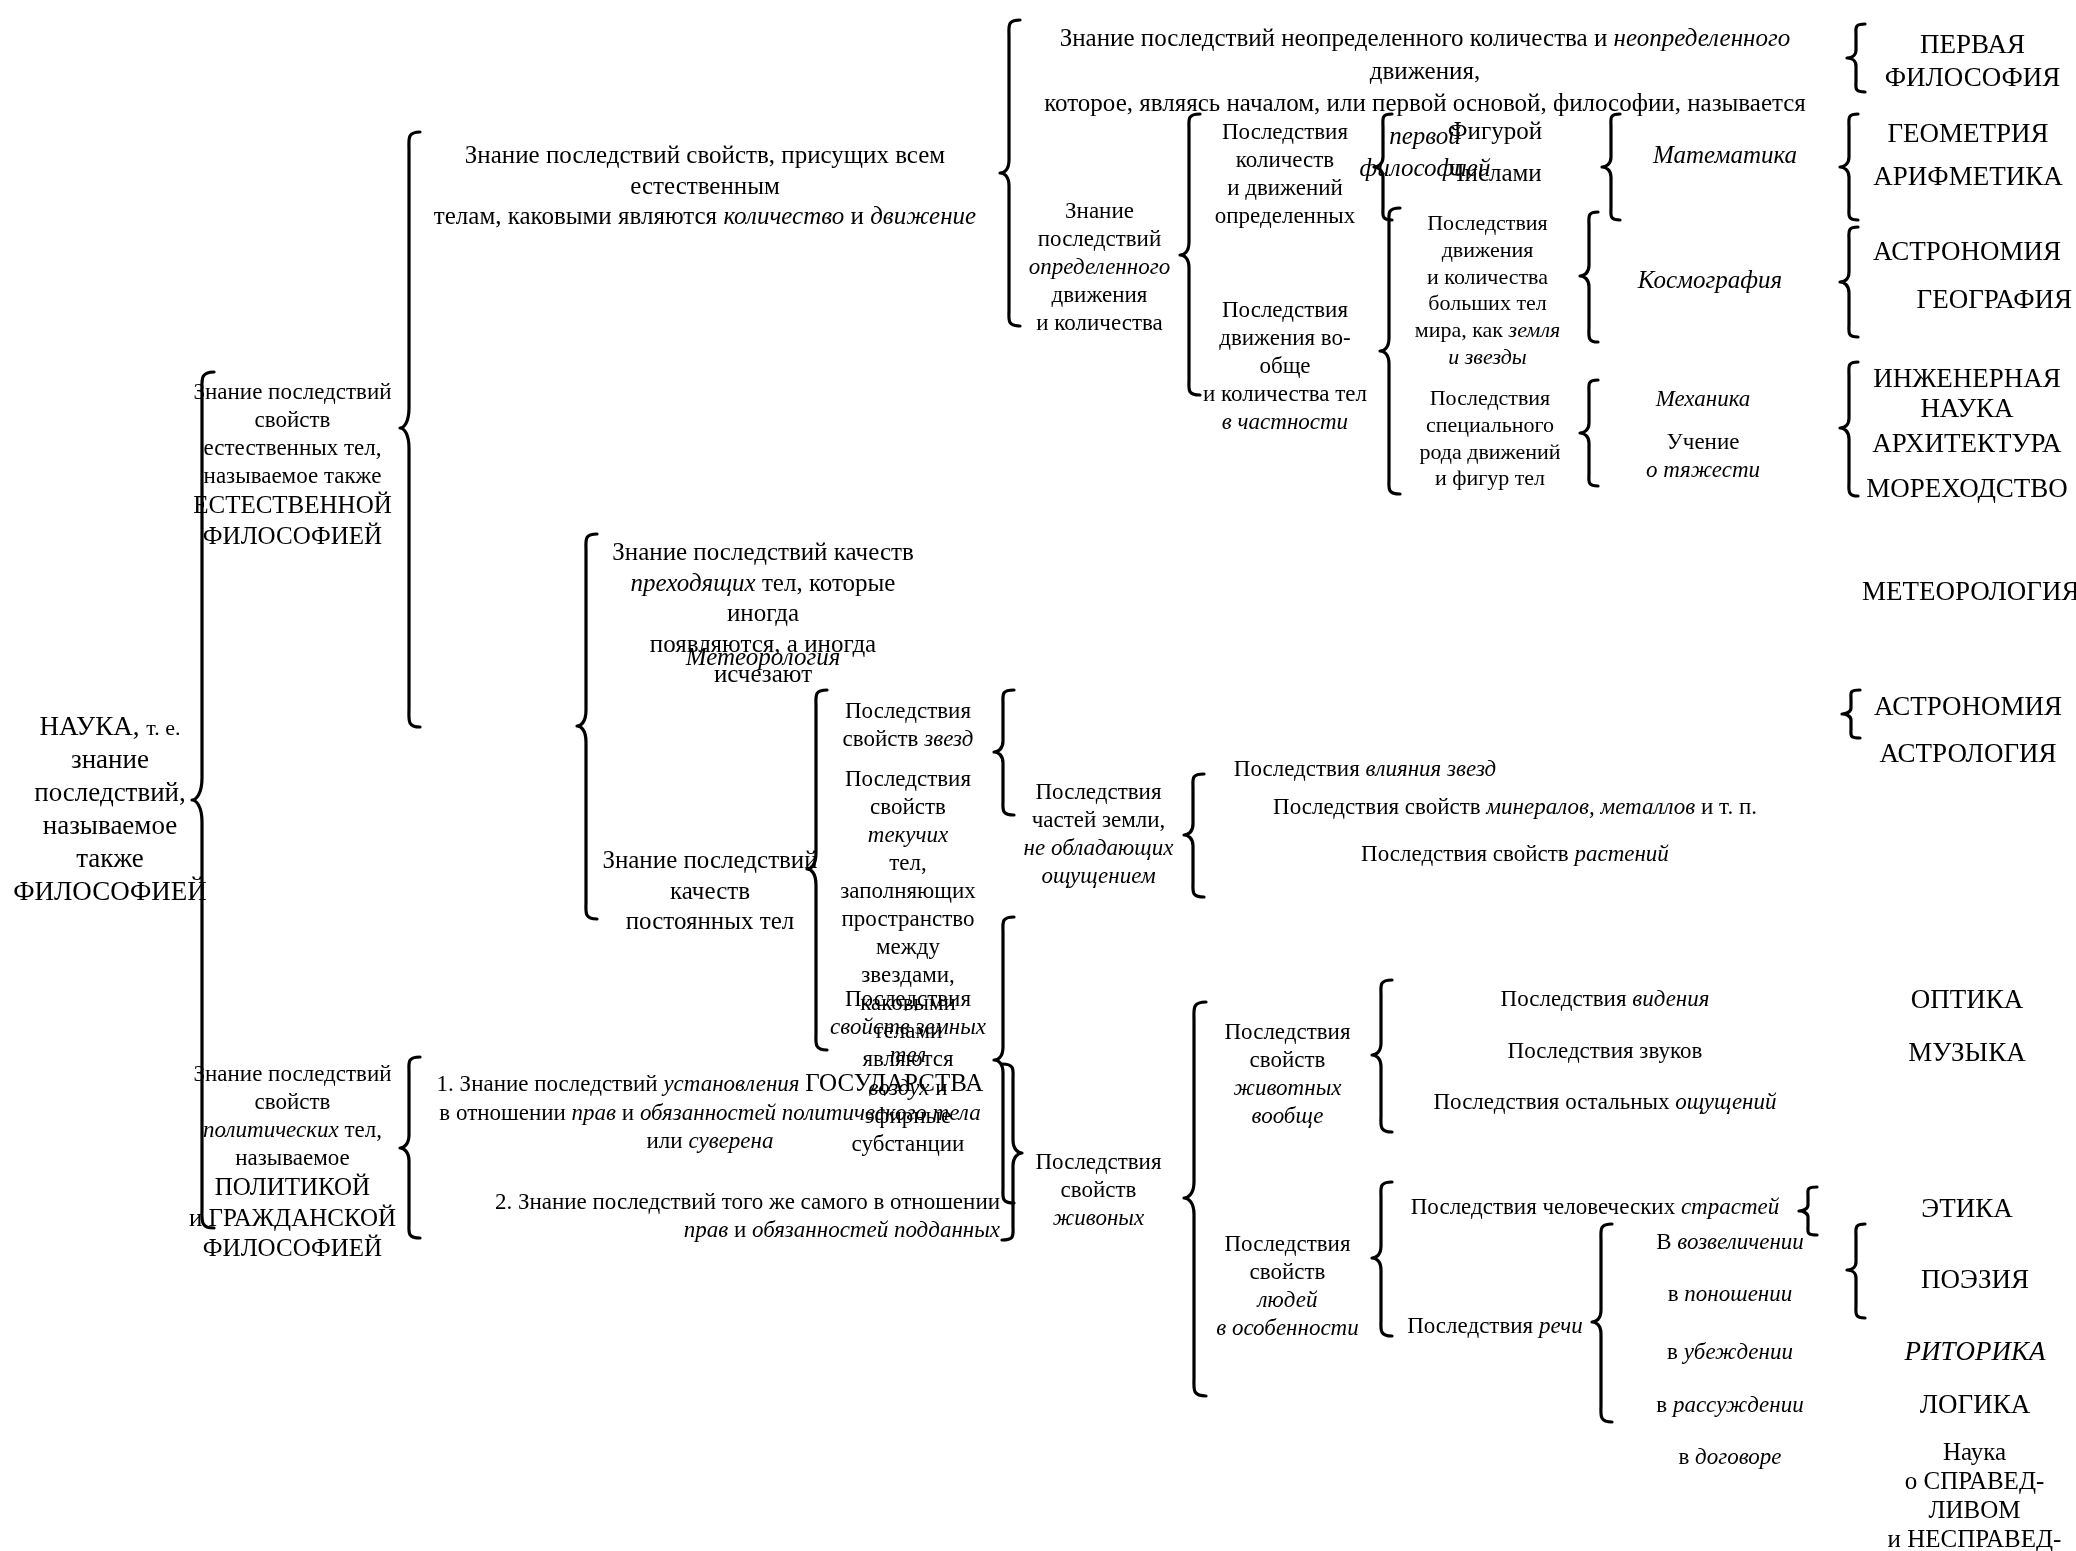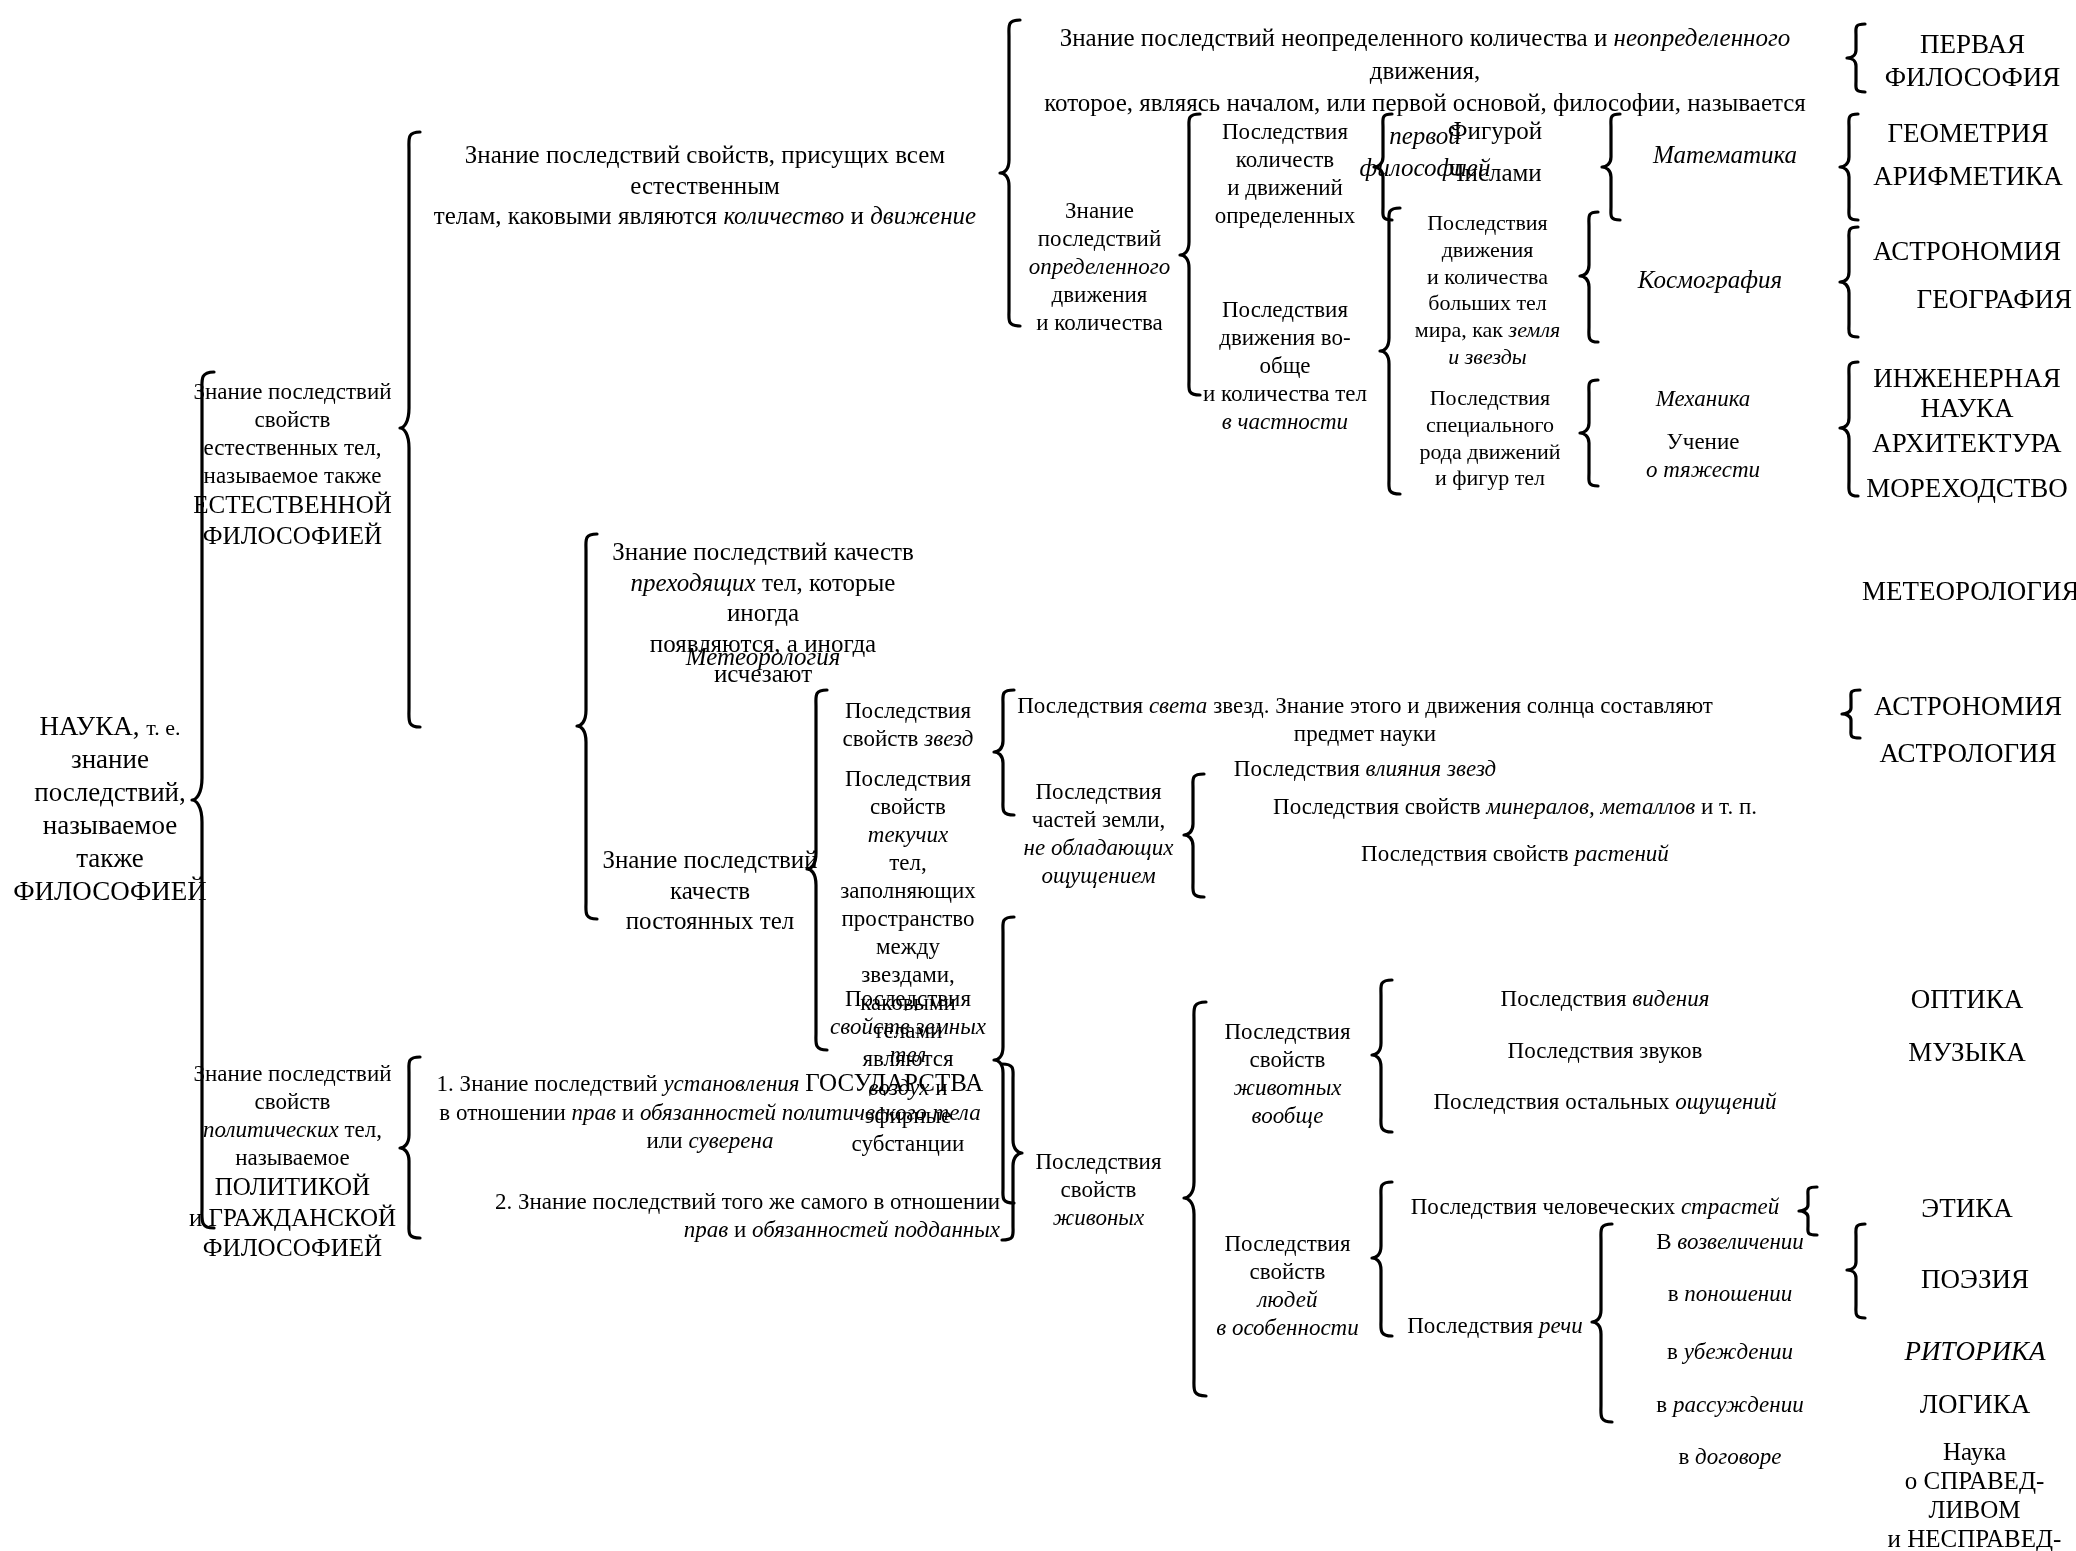--- a/index.html
+++ b/index.html
@@ -212,23 +212,20 @@
   <div class="node s23" style="left:828px;top:697px;width:160px;">
     Последствия<br>свойств <span class="it">звезд</span>
   </div>
 
   <div class="brace" style="left:992px;top:688px;width:24px;height:130px;">
     <svg viewBox="0 0 24 130" preserveAspectRatio="none">
       <path d="M22,2 C9,2 11,7 11,16 L11,53 C11,61 6,64 2,64 C6,64 11,67 11,75 L11,112 C11,121 9,127 22,127"></path>
     </svg>
   </div>
 
-  <div class="node s23" style="left:1015px;top:692px;width:700px;">
-    Последствия <span class="it">света</span> звезд. Знание этого и движения солнца составляют<br>предмет науки
-  </div>
 
   <div class="brace" style="left:1840px;top:688px;width:22px;height:52px;">
     <svg viewBox="0 0 22 52" preserveAspectRatio="none">
       <path d="M20,2 C9,2 11,5 11,11 L11,20 C11,24 6,26 2,26 C6,26 11,28 11,32 L11,41 C11,47 9,50 20,50"></path>
     </svg>
   </div>
 
   <div class="node s27" style="left:1868px;top:690px;width:200px;">АСТРОНОМИЯ</div>
 
   <div class="node s23" style="left:1015px;top:755px;width:700px;">

